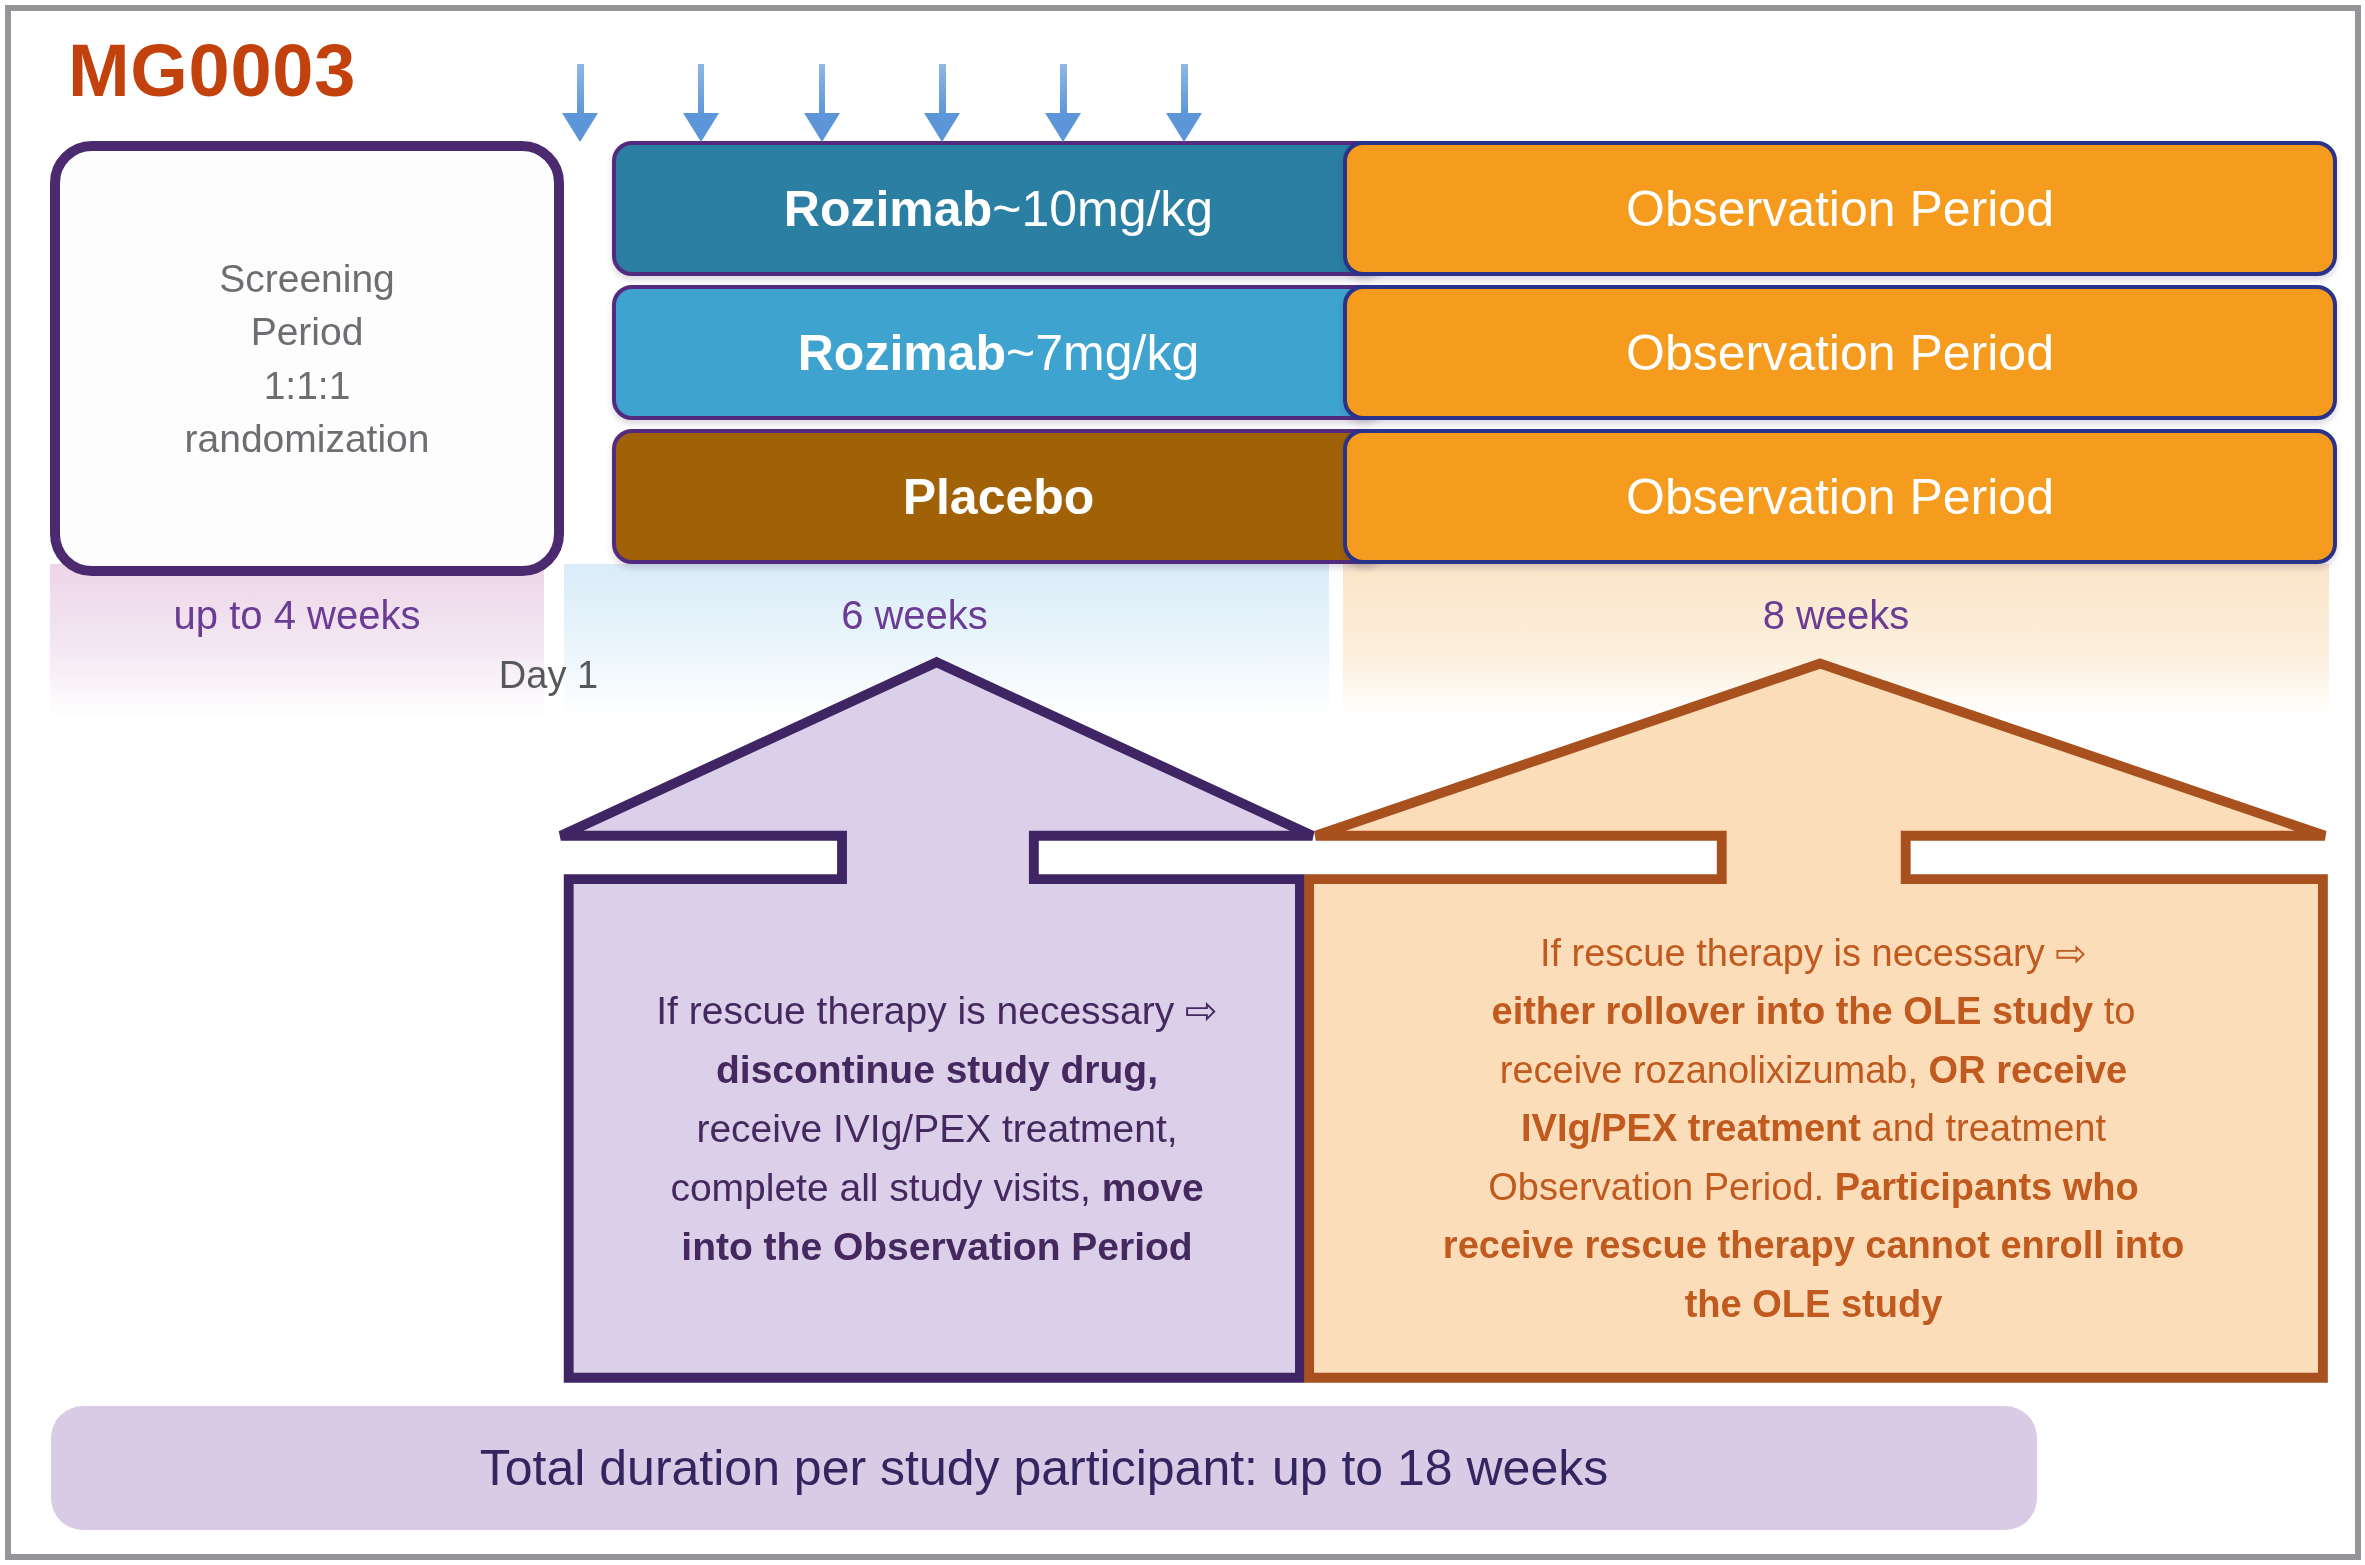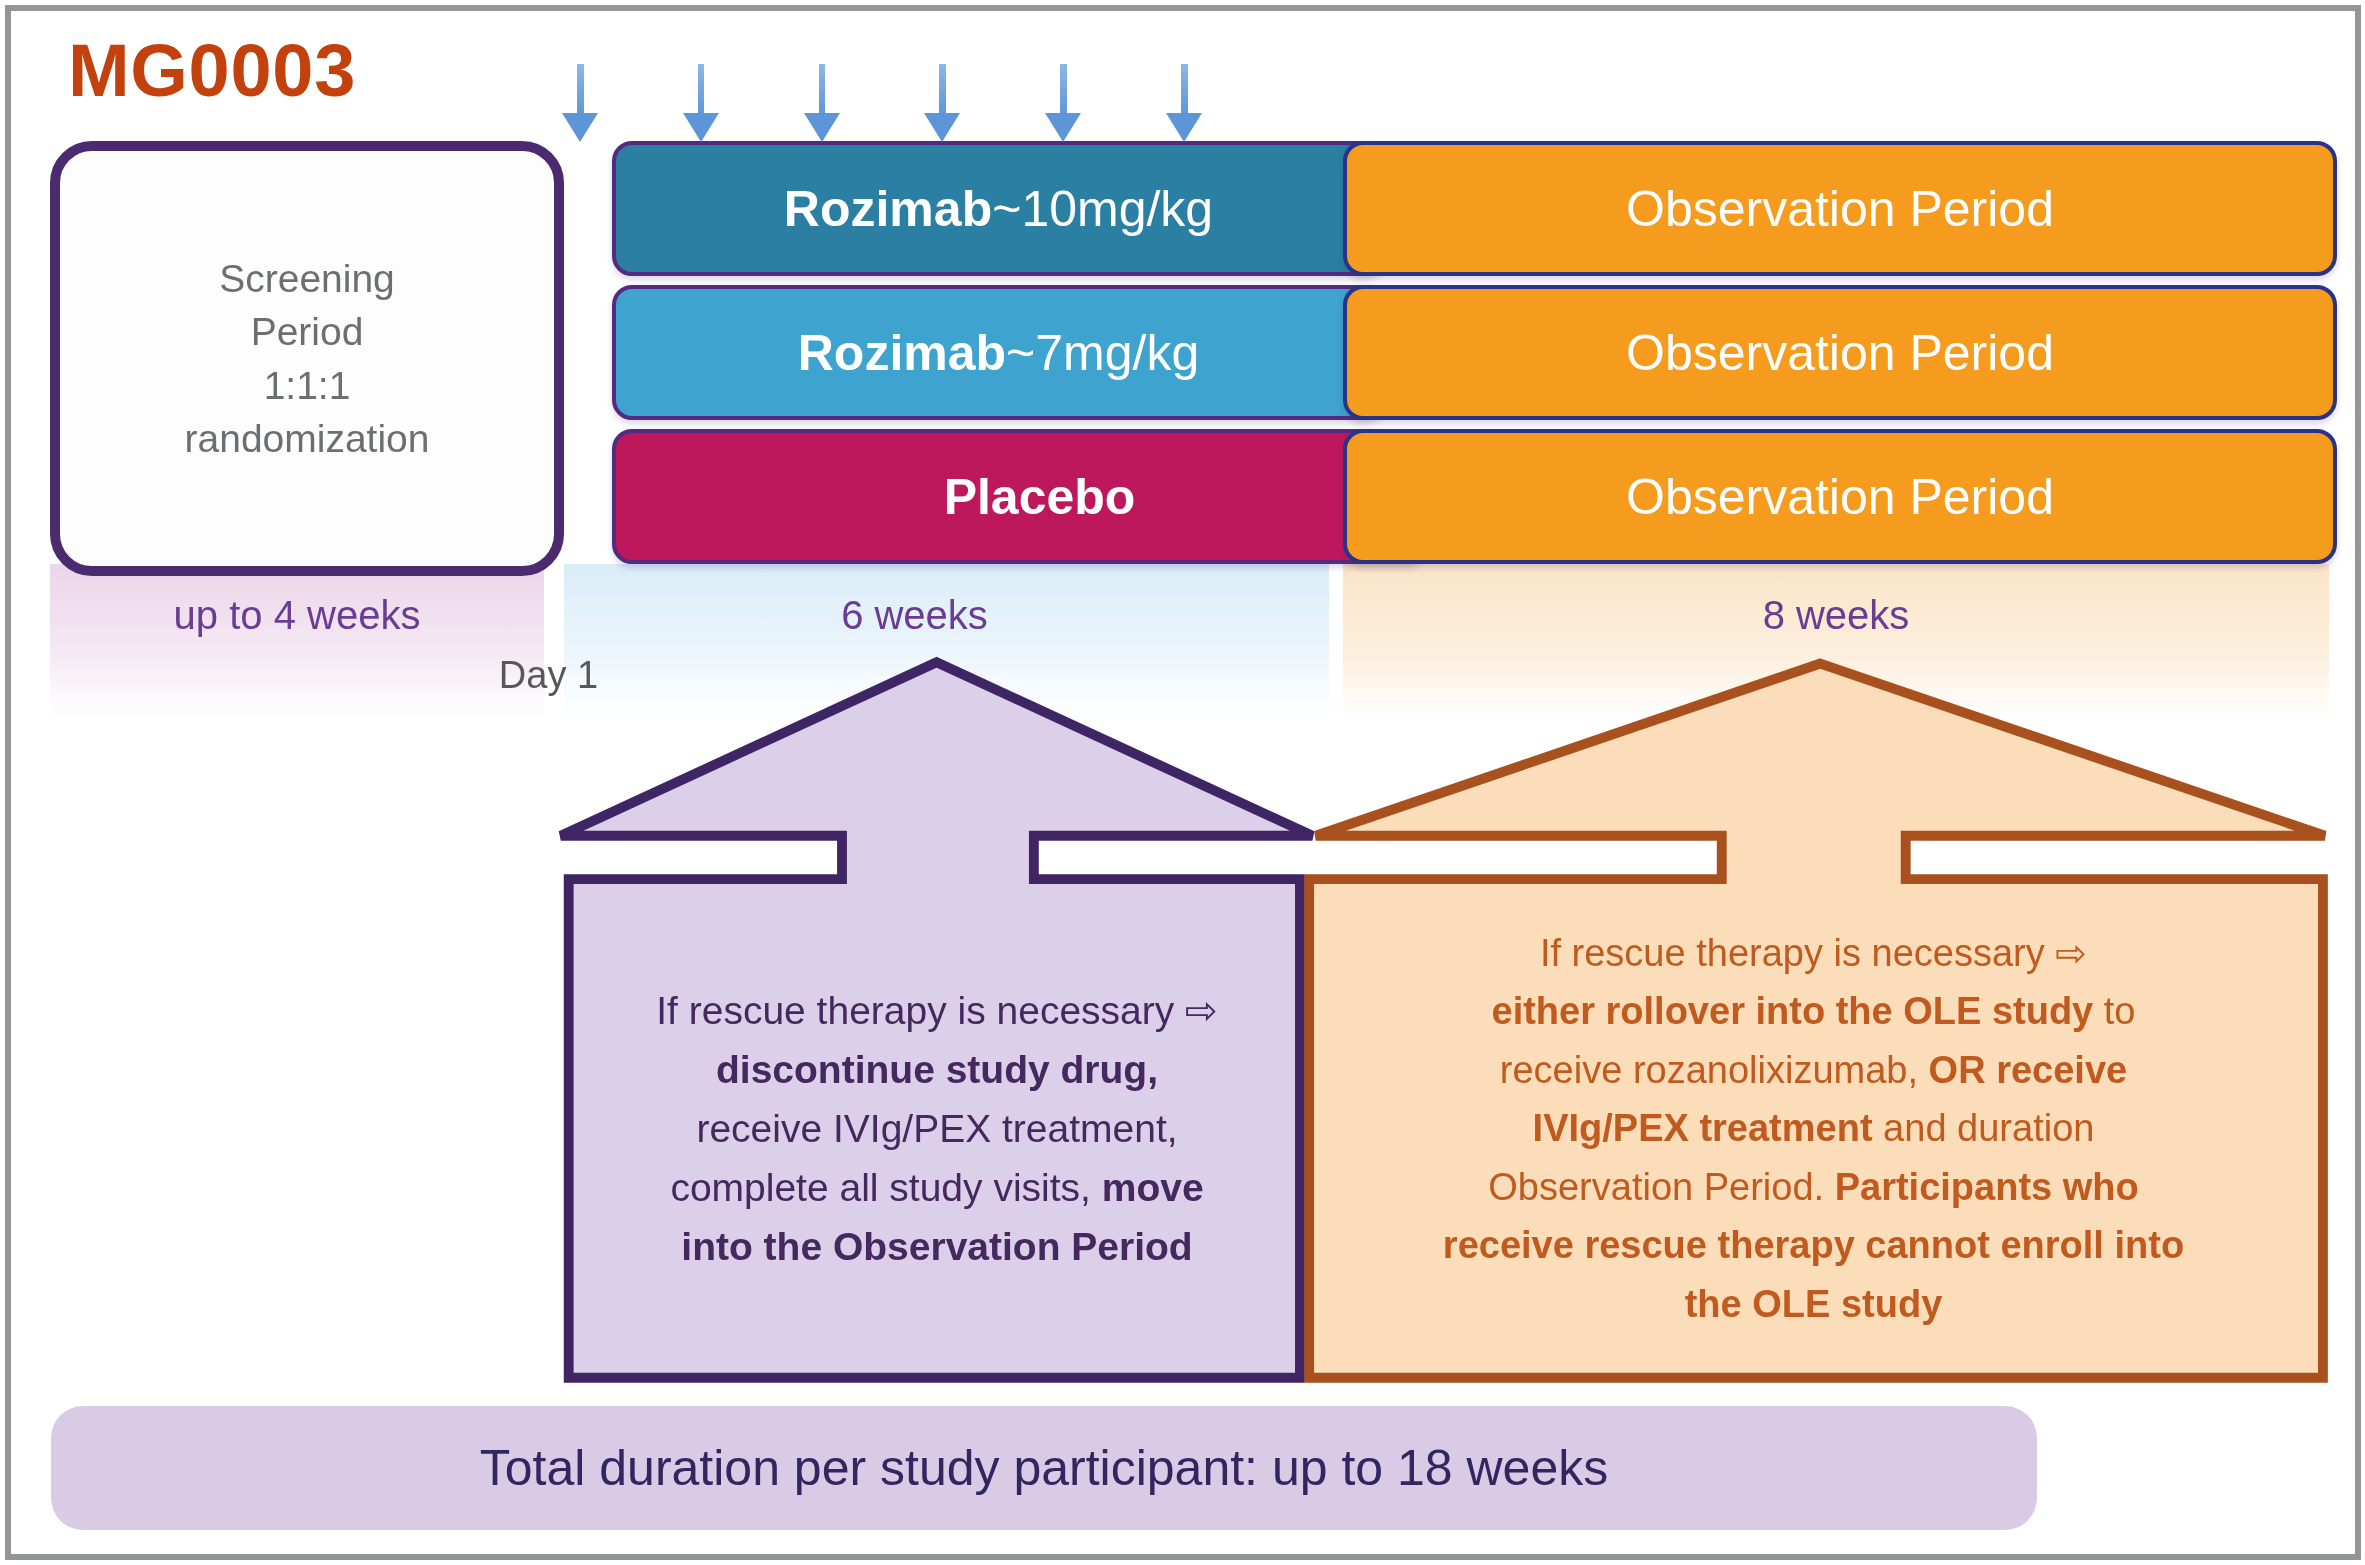--- a/index.html
+++ b/index.html
@@ -53,21 +53,21 @@
     color:#ffffff; font-size:50px;
     box-shadow:0 4px 6.6px rgba(60,40,90,0.18);
   }
   .arm  { left:564px;  width:765px; border:4px solid #522b80;margin-left:48px; }
   .obs  { left:1343px; width:986px; border:4px solid #283389; font-weight:400; }
   .r1 { top:141px; height:127px; }
   .r2 { top:285px; height:127px; }
   .r3 { top:429px; height:127px; }
   .arm.a1 { background:#2a7fa2; }
   .arm.a2 { background:#3fa3d0; }
-  .arm.a3 { background:#be185d;padding-left:41px; }
+  .arm.a3 { background:#a16207; }
   .obs    { background:#f59b1d; }
   .bold { font-weight:bold; }
 
   
   .week {
     position:absolute; top:593px; text-align:center;
     font-size:40px; color:#6b3c94; z-index:4;
   }
   .week.w4 { left:50px;   width:494px; }
   .week.w6 { left:532px;  width:765px; }
@@ -183,21 +183,21 @@
     <div><span class="bold">discontinue study drug,</span></div>
     <div><span>receive IVIg/PEX treatment,</span></div>
     <div><span>complete all study visits, </span><span class="bold">move</span></div>
     <div><span class="bold">into the Observation Period</span></div>
   </div>
 
   <div class="rescue-text orange">
     <div><span>If rescue therapy is necessary ⇨</span></div>
     <div><span class="bold">either rollover into the OLE study</span><span> to</span></div>
     <div><span>receive rozanolixizumab, </span><span class="bold">OR receive</span></div>
-    <div><span class="bold">IVIg/PEX treatment</span><span> and duration</span></div>
+    <div><span class="bold">IVIg/PEX treatment</span><span> and treatment</span></div>
     <div><span>Observation Period. </span><span class="bold">Participants who</span></div>
     <div><span class="bold">receive rescue therapy cannot enroll into</span></div>
     <div><span class="bold">the OLE study</span></div>
   </div>
 
   <div class="footer">
     <span>Total duration per study participant: up to 18 weeks</span>
   </div>
 
 </div>

